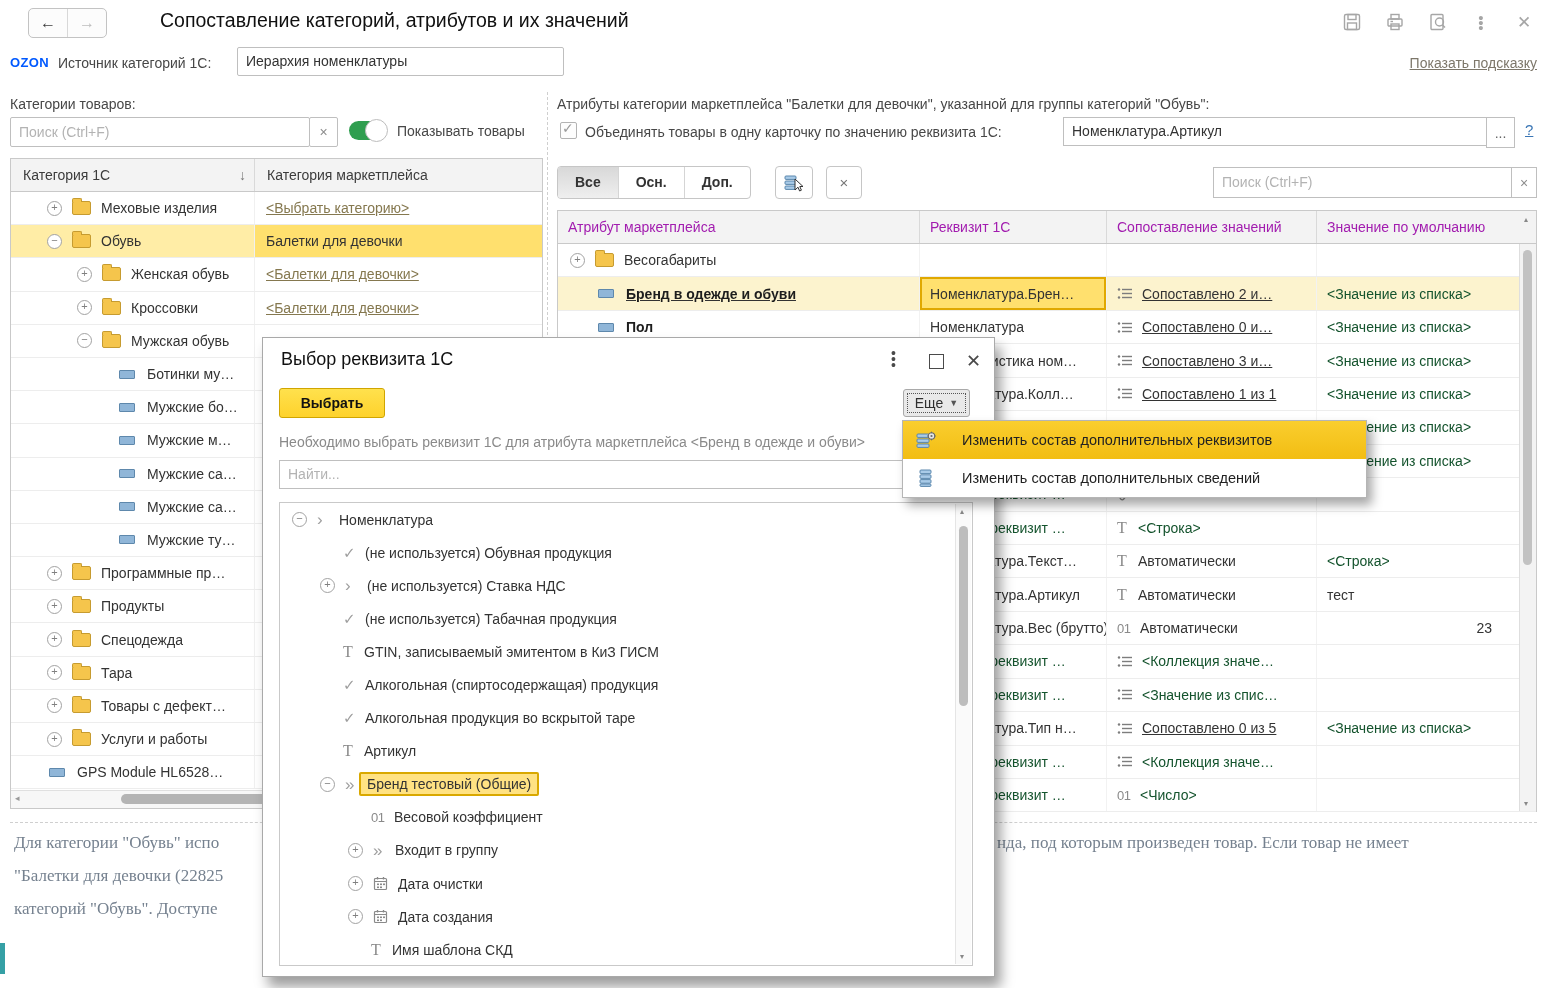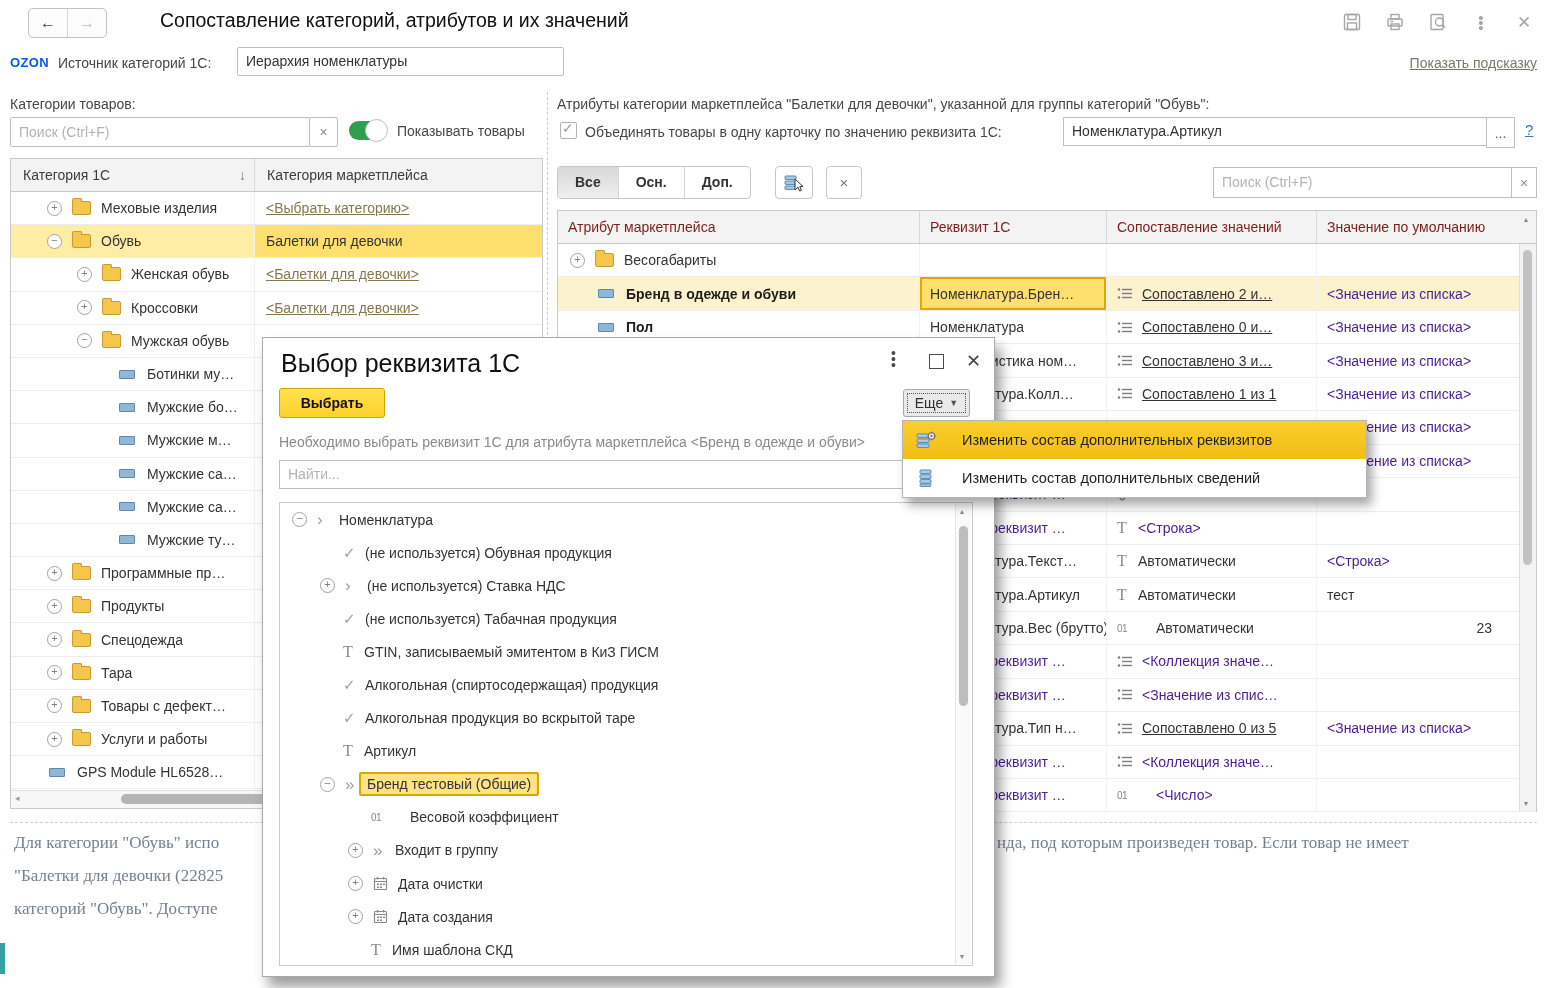--- a/index.html
+++ b/index.html
@@ -83,55 +83,55 @@
   .tab:last-child{border-right:none;}
   .tab.active{background:linear-gradient(#d8d8d8,#efefef);}
   .sq-btn{top:166px;height:33px;border:1px solid #c6c6c6;border-radius:4px;background:#fff;
           display:flex;align-items:center;justify-content:center;box-sizing:border-box;}
   .rp-search{left:1213px;top:167px;width:290px;height:29px;border:1px solid #bfbfbf;color:#b3b3b3;
              padding-left:8px;line-height:29px;background:#fff;}
   .rp-search-x{left:1511px;top:167px;width:26px;height:31px;border:1px solid #bfbfbf;display:flex;
                align-items:center;justify-content:center;color:#8d8d8d;background:#fff;box-sizing:border-box;}
 
   .atable{left:557px;top:210px;width:980px;height:602px;border:1px solid #c9c9c9;background:#fff;box-sizing:border-box;}
-  .ahdr{height:33px;background:#f3f3f3;border-bottom:1px solid #c9c9c9;display:flex;box-sizing:border-box;color:#7f1d1d;}
+  .ahdr{height:33px;background:#f3f3f3;border-bottom:1px solid #c9c9c9;display:flex;box-sizing:border-box;color:#a21caf;}
   .ahdr div{line-height:32px;padding-left:10px;box-sizing:border-box;border-left:1px solid #d9d9d9;}
   .ahdr div:first-child{border-left:none;}
   .c1{width:361px;flex:0 0 361px;}
   .c2{width:187px;flex:0 0 187px;}
   .c3{width:210px;flex:0 0 210px;}
   .c4{width:190px;flex:0 0 190px;}
   .arow{height:33.45px;border-bottom:1px solid #ededed;display:flex;box-sizing:border-box;}
   .arow .cell{display:flex;align-items:center;box-sizing:border-box;border-left:1px solid #f2f2f2;padding-left:10px;overflow:hidden;white-space:nowrap;}
   .arow .cell:first-child{border-left:none;}
   .arow.selrow{background:#fcf3ce;}
   .cell.hl{background:#ffe06e;box-shadow:inset 0 0 0 2px #e0a800;}
-  .gray{color:#4c1d95;}
+  .gray{color:#14532d;}
   .maplink{color:#333;text-decoration:underline;}
   .bold{font-weight:bold;color:#1d1d1d;}
   .rightal{justify-content:flex-end;padding-right:14px;}
   .ic-T{font-family:"Liberation Serif",serif;color:#8a8a8a;font-size:16px;margin-right:9px;flex:0 0 12px;}
-  .ic-01{color:#8a8a8a;font-size:10px;margin-right:24px;flex:0 0 15px;letter-spacing:-.5px;}
+  .ic-01{color:#8a8a8a;font-size:13px;margin-right:8px;flex:0 0 15px;letter-spacing:-.5px;}
   .ic-chk{color:#9e9e9e;font-size:15px;margin-right:9px;flex:0 0 13px;}
   .ic-chev{color:#9e9e9e;font-size:17px;margin-right:9px;flex:0 0 13px;line-height:13px;}
   .icsvg{margin-right:8px;flex:0 0 17px;display:inline-flex;}
   .vsb{position:absolute;right:0;top:33px;bottom:0;width:16px;background:#f3f3f3;border-left:1px solid #dedede;}
   .vsb .thumb{position:absolute;left:3px;width:9px;top:6px;height:315px;background:#c2c2c2;border-radius:5px;}
   .vsb .ar{position:absolute;left:4px;font-size:8px;color:#888;}
 
   
   .note{font-family:"Liberation Serif","DejaVu Serif",serif;font-size:17px;color:#75818f;line-height:33px;}
   .note-left{left:14px;top:826px;width:250px;}
   .note-right{left:997px;top:826px;}
   .edge-art{left:0;top:943px;width:5px;height:31px;background:#35a0a5;}
 
   
   .modal{left:262px;top:337px;width:733px;height:640px;background:#fff;border:1px solid #a9a9a9;
          box-shadow:6px 10px 12px rgba(0,0,0,.38);z-index:30;box-sizing:border-box;}
-  .m-title{left:18px;top:11px;font-size:25px;color:#101010;}
+  .m-title{left:18px;top:11px;font-size:18px;color:#101010;}
   .m-ctrl{top:12px;color:#4a4a4a;font-size:16px;}
   .m-kebab{left:628px;line-height:6px;font-size:14px;}
   .m-max{left:666px;width:13px;height:13px;border:1.5px solid #4a4a4a;top:16px;}
   .m-close{left:703px;font-size:18px;}
   .select-btn{left:16px;top:50px;width:106px;height:30px;background:linear-gradient(#ffe14d,#fed22c);
               border:1px solid #d0a500;border-radius:3px;font-weight:bold;color:#111;display:flex;
               align-items:center;justify-content:center;box-sizing:border-box;}
   .more-btn{left:640px;top:51px;width:67px;height:28px;background:#e9e9e9;border:1px solid #a9a9a9;border-radius:3px;
             display:flex;align-items:center;justify-content:center;gap:6px;color:#2f2f2f;
             outline:1px dotted #555;outline-offset:-5px;box-sizing:border-box;}
@@ -395,21 +395,21 @@
           </div>
     <div class="cell c2">
             <span class=""></span>
           </div>
     <div class="cell c3"></div>
     <div class="cell c4">
             <span class=""></span>
           </div>
   </div>
         <div class="arow selrow">
-    <div class="cell c1" style="padding-left:0;">
+    <div class="cell c1" style="padding-left:0;text-decoration:underline;">
             <span class="ind" style="width:40px"></span>
             <span class="ic-dash"></span>
             <span class="bold">Бренд в одежде и обуви</span>
           </div>
     <div class="cell c2 hl">
             <span class="">Номенклатура.Брен…</span>
           </div>
     <div class="cell c3">
             <span class="icsvg">
               <svg width="17" height="15" viewBox="0 0 17 15">

